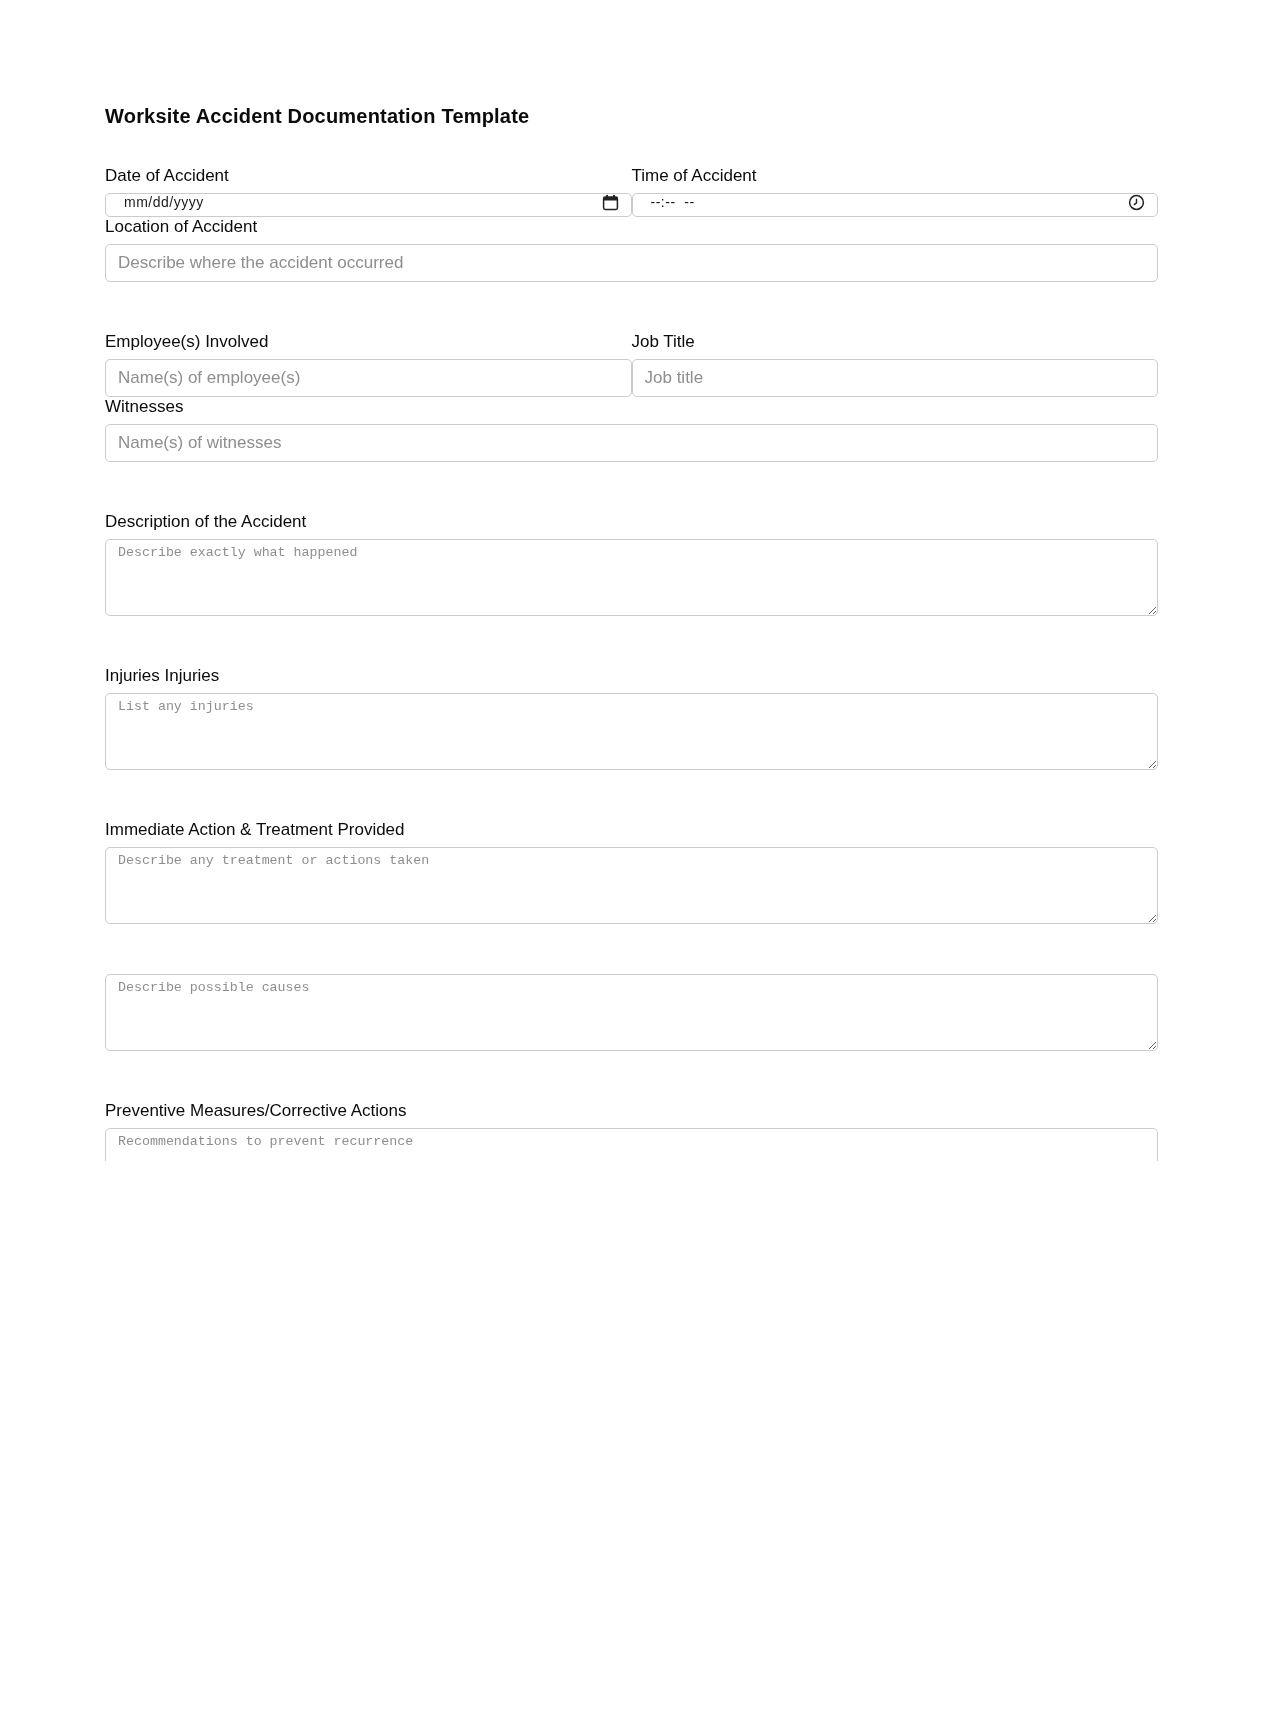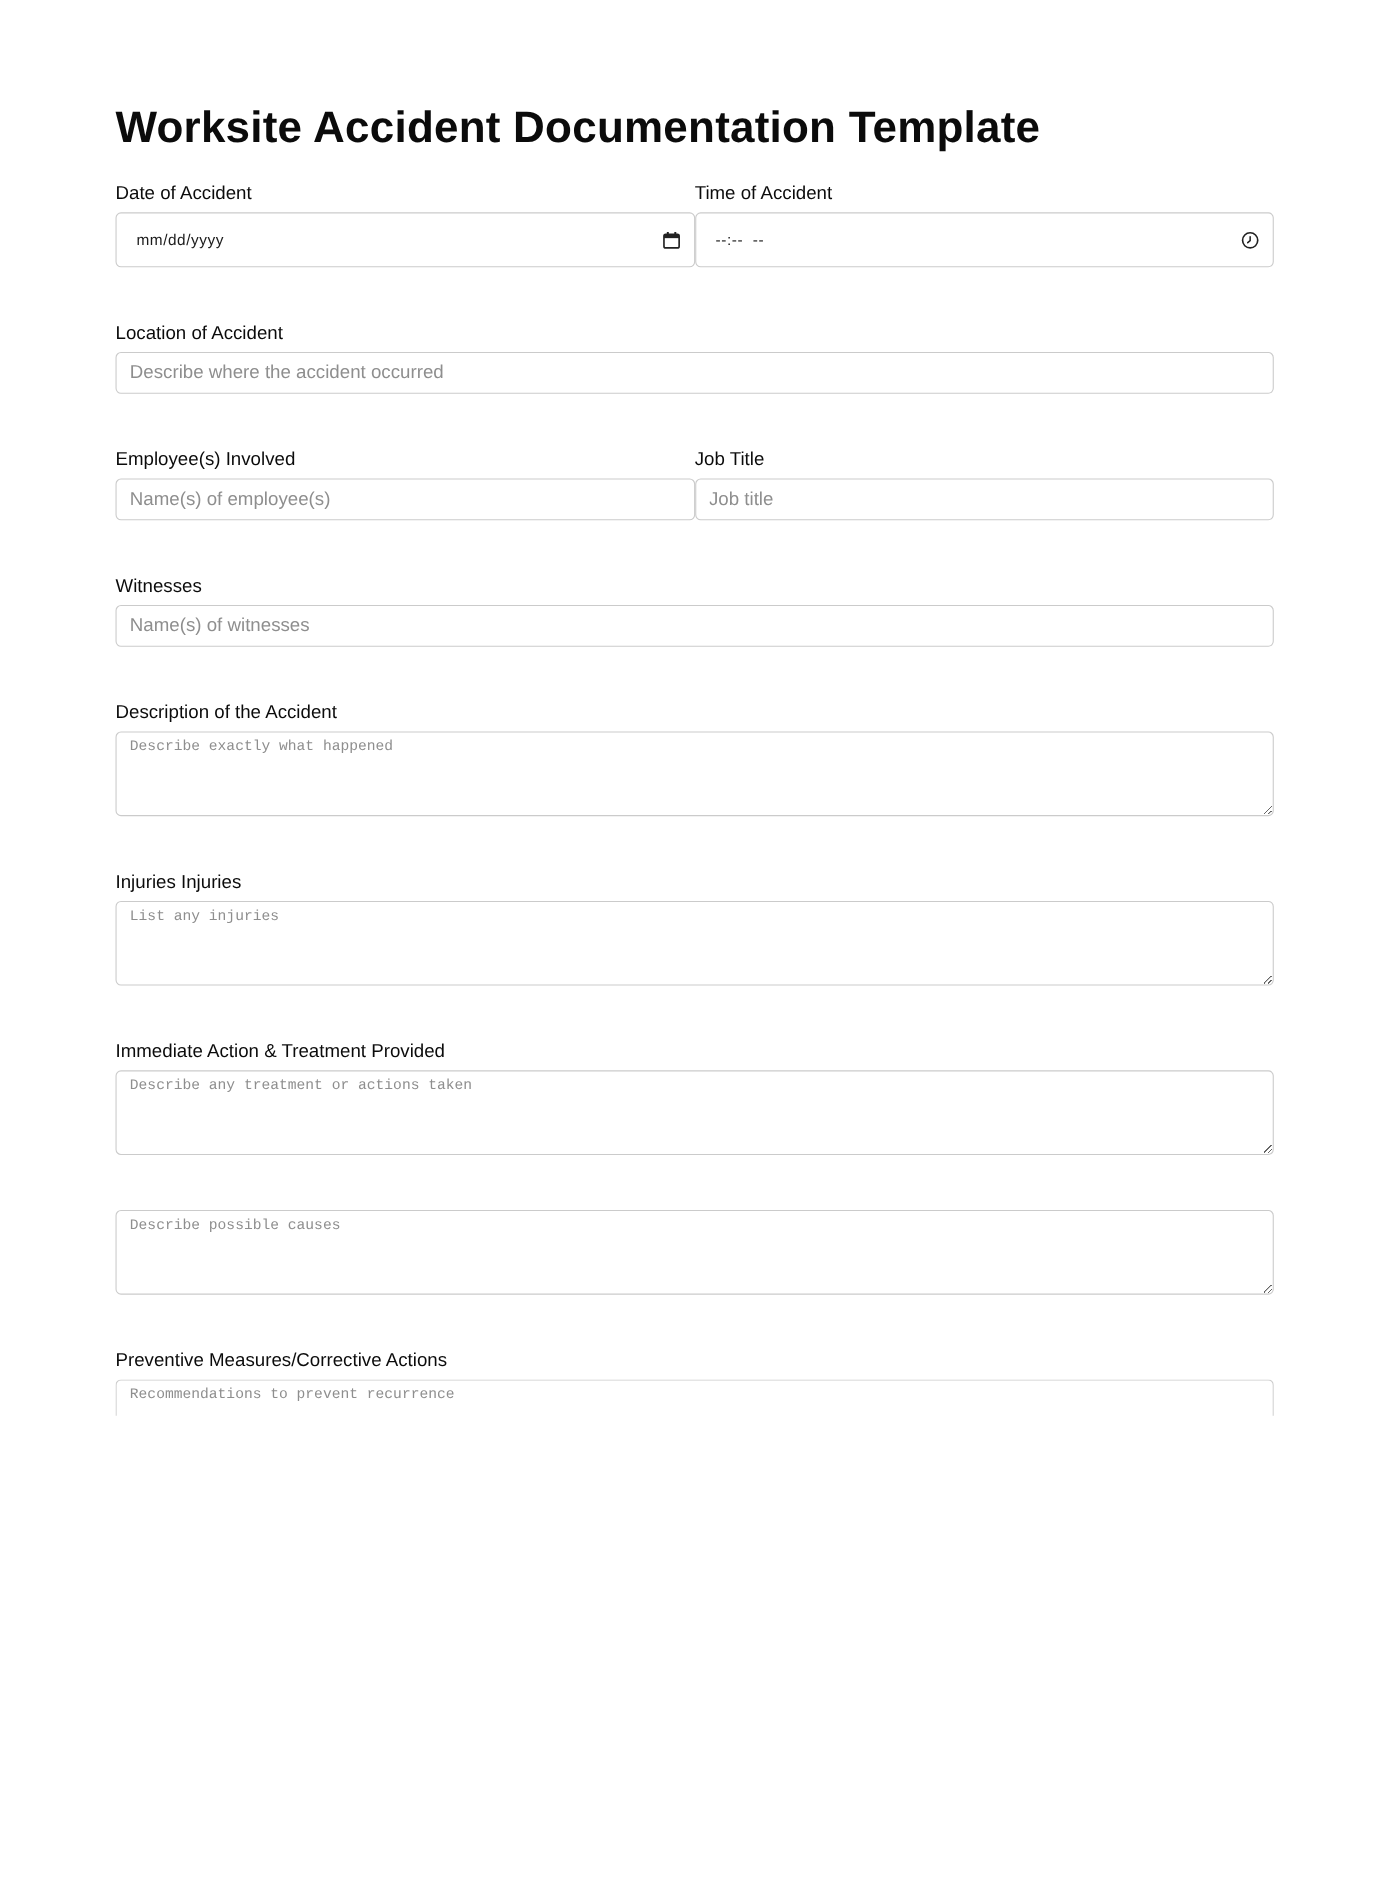--- a/index.html
+++ b/index.html
@@ -11,34 +11,33 @@
     font-family: "Liberation Sans", sans-serif;
     color: #000;
     overflow: hidden;
   }
   .container {
     margin: 0 105px;
     width: 1053px;
   }
   h1.page-title {
     margin-top: 96px;
-    font-size: 40px;
+    font-size: 20px;
     line-height: 40px;
     font-weight: 700;
     color: #0b0b0b;
     letter-spacing: 0.2px;
   }
   .form {
     margin-top: 30px;
   }
   .field-group { margin-bottom: 50px; }
   .row-two {
     display: grid;
     grid-template-columns: 1fr 1fr;
-    margin-bottom: 50px;
   }
   .row-two .field-group { margin-bottom: 0; }
   label.field-label {
     display: block;
     font-size: 17px;
     line-height: 20px;
     color: #0b0b0b;
     margin-bottom: 7px;
   }
   .text-input {
@@ -50,24 +49,23 @@
     background: #ffffff;
     padding: 0 12px;
     font-family: "Liberation Sans", sans-serif;
     font-size: 17px;
     color: #8b5cf6;
     outline: none;
   }
   .text-input::placeholder { color: #8e8e8e; opacity: 1; }
   .picker-input {
     display: flex;
-    align-items: center;
     justify-content: space-between;
     width: 100%;
-    height: 50px;
+    height: 24px;
     border: 1px solid #cbcbcb;
     border-radius: 5px;
     background: #ffffff;
     padding: 0 12px 0 18px;
     cursor: text;
   }
   .picker-value {
     font-family: "Liberation Sans", sans-serif;
     font-size: 14px;
     color: #1c1c1c;

